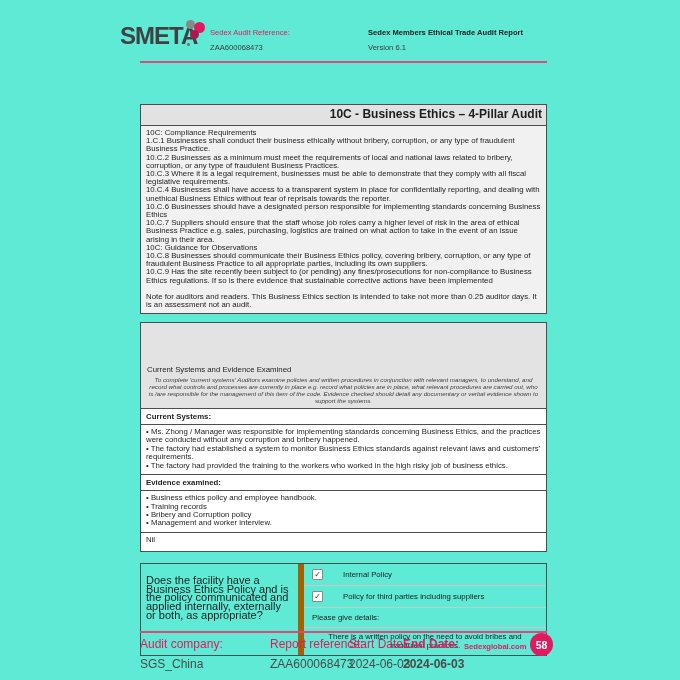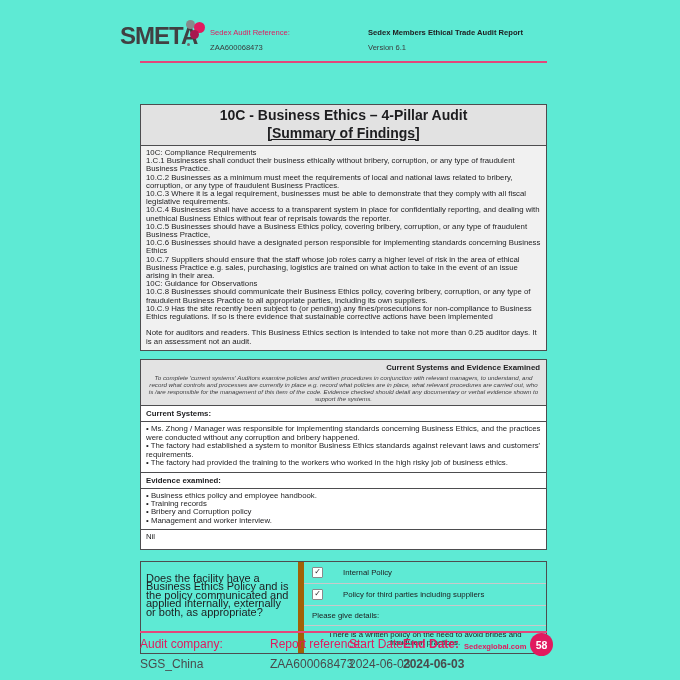--- a/index.html
+++ b/index.html
@@ -24,33 +24,33 @@
 
   .hrule{position:absolute;left:140px;width:407px;height:2px;background:var(--line-pink,#e2487b);}
   .hrule-top{top:61px;}
   .hrule-bottom{top:631px;}
 
   
   .content{position:absolute;left:140px;top:104px;width:407px;}
   .box{border:1px solid #4d4d4f;box-sizing:border-box;}
 
   
-  .box-title{background:#e2e2e2;text-align:center;font-size:14px;font-weight:bold;
+  .box-title{background:#e2e2e2;text-align:right;font-size:12px;font-weight:bold;
              padding:2px 4px 3px 4px;border-bottom:1px solid #4d4d4f;line-height:1.25;}
   .underline{text-decoration:underline;}
   .box-body{background:#f1f1f1;padding:3px 5px 4px 5px;font-size:7.8px;line-height:8.2px;}
   .para{min-height:0;}
   .para:empty{height:8.2px;}
 
   .gap1{height:8px;}
   .gap2{height:11px;}
 
   
   .cs-head{background:#e3e3e3;padding:3px 6px 3px 6px;border-bottom:1px solid #4d4d4f;}
-  .cs-head-title{text-align:right;font-size:7.8px;font-weight:bold;margin-bottom:3px;}
+  .cs-head-title{text-align:left;font-size:7.8px;font-weight:normal;margin-bottom:3px;margin-top:39px;}
   .cs-instructions{font-size:6.2px;line-height:6.9px;font-style:italic;text-align:center;color:#3c3c3e;}
   .cs-row-label{background:#fff;font-size:7.8px;font-weight:bold;padding:3px 5px;border-bottom:1px solid #4d4d4f;}
   .cs-row-body{background:#fff;font-size:7.8px;line-height:8.4px;padding:3px 5px 4px 5px;border-bottom:1px solid #4d4d4f;}
   .cs-row-body.last{border-bottom:none;padding-bottom:7px;}
 
   
   .q-table{display:flex;}
   .q-left{width:163px;border-right:6px solid #a16207;padding:12px 5px;font-size:11px;line-height:8.6px;box-sizing:border-box;}
   .q-right{flex:1;display:flex;flex-direction:column;}
   .q-row{padding:5px 8px;font-size:7.8px;border-bottom:1px solid #c9c9c9;display:flex;align-items:center;}
@@ -91,29 +91,27 @@
     <div class="hdr-val pink">Version 6.1</div>
   </div>
 
   <div class="hrule hrule-top"></div>
 
   <div class="content">
 
     <div class="box">
       <div class="box-title">
         <div>10C - Business Ethics – 4-Pillar Audit</div>
-        <div class="underline">[Summary of Findings]</div>
       </div>
       <div class="box-body">
           <div class="para">10C: Compliance Requirements</div>
           <div class="para">1.C.1 Businesses shall conduct their business ethically without bribery, corruption, or any type of fraudulent Business Practice.</div>
           <div class="para">10.C.2 Businesses as a minimum must meet the requirements of local and national laws related to bribery, corruption, or any type of fraudulent Business Practices.</div>
           <div class="para">10.C.3 Where it is a legal requirement, businesses must be able to demonstrate that they comply with all fiscal legislative requirements.</div>
           <div class="para">10.C.4 Businesses shall have access to a transparent system in place for confidentially reporting, and dealing with unethical Business Ethics without fear of reprisals towards the reporter.</div>
-          <div class="para">10.C.5 Businesses should have a Business Ethics policy, covering bribery, corruption, or any type of fraudulent Business Practice,</div>
           <div class="para">10.C.6 Businesses should have a designated person responsible for implementing standards concerning Business Ethics</div>
           <div class="para">10.C.7 Suppliers should ensure that the staff whose job roles carry a higher level of risk in the area of ethical Business Practice e.g. sales, purchasing, logistics are trained on what action to take in the event of an issue arising in their area.</div>
           <div class="para">10C: Guidance for Observations</div>
           <div class="para">10.C.8 Businesses should communicate their Business Ethics policy, covering bribery, corruption, or any type of fraudulent Business Practice to all appropriate parties, including its own suppliers.</div>
           <div class="para">10.C.9 Has the site recently been subject to (or pending) any fines/prosecutions for non-compliance to Business Ethics regulations. If so is there evidence that sustainable corrective actions have been implemented</div>
           <div class="para"></div>
           <div class="para">Note for auditors and readers. This Business Ethics section is intended to take not more than 0.25 auditor days. It is an assessment not an audit.</div>
         </div>
     </div>
 

